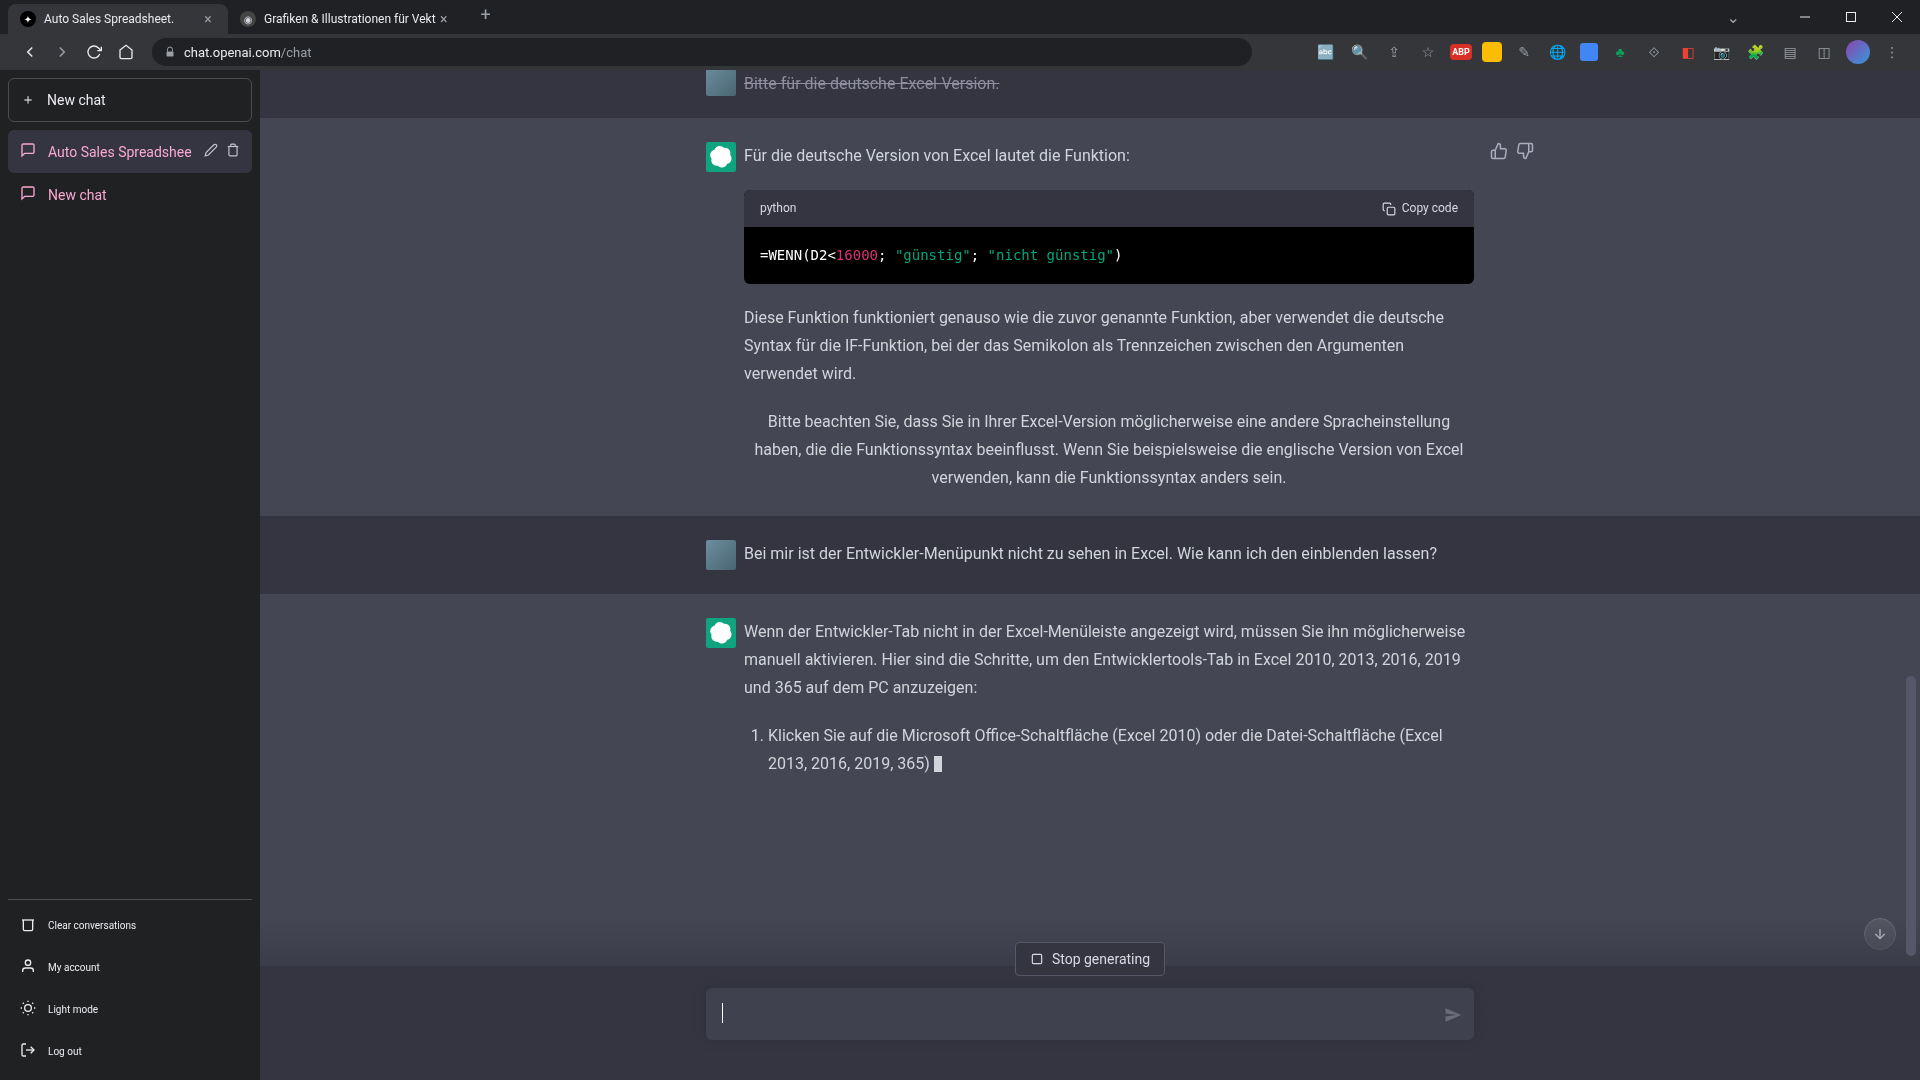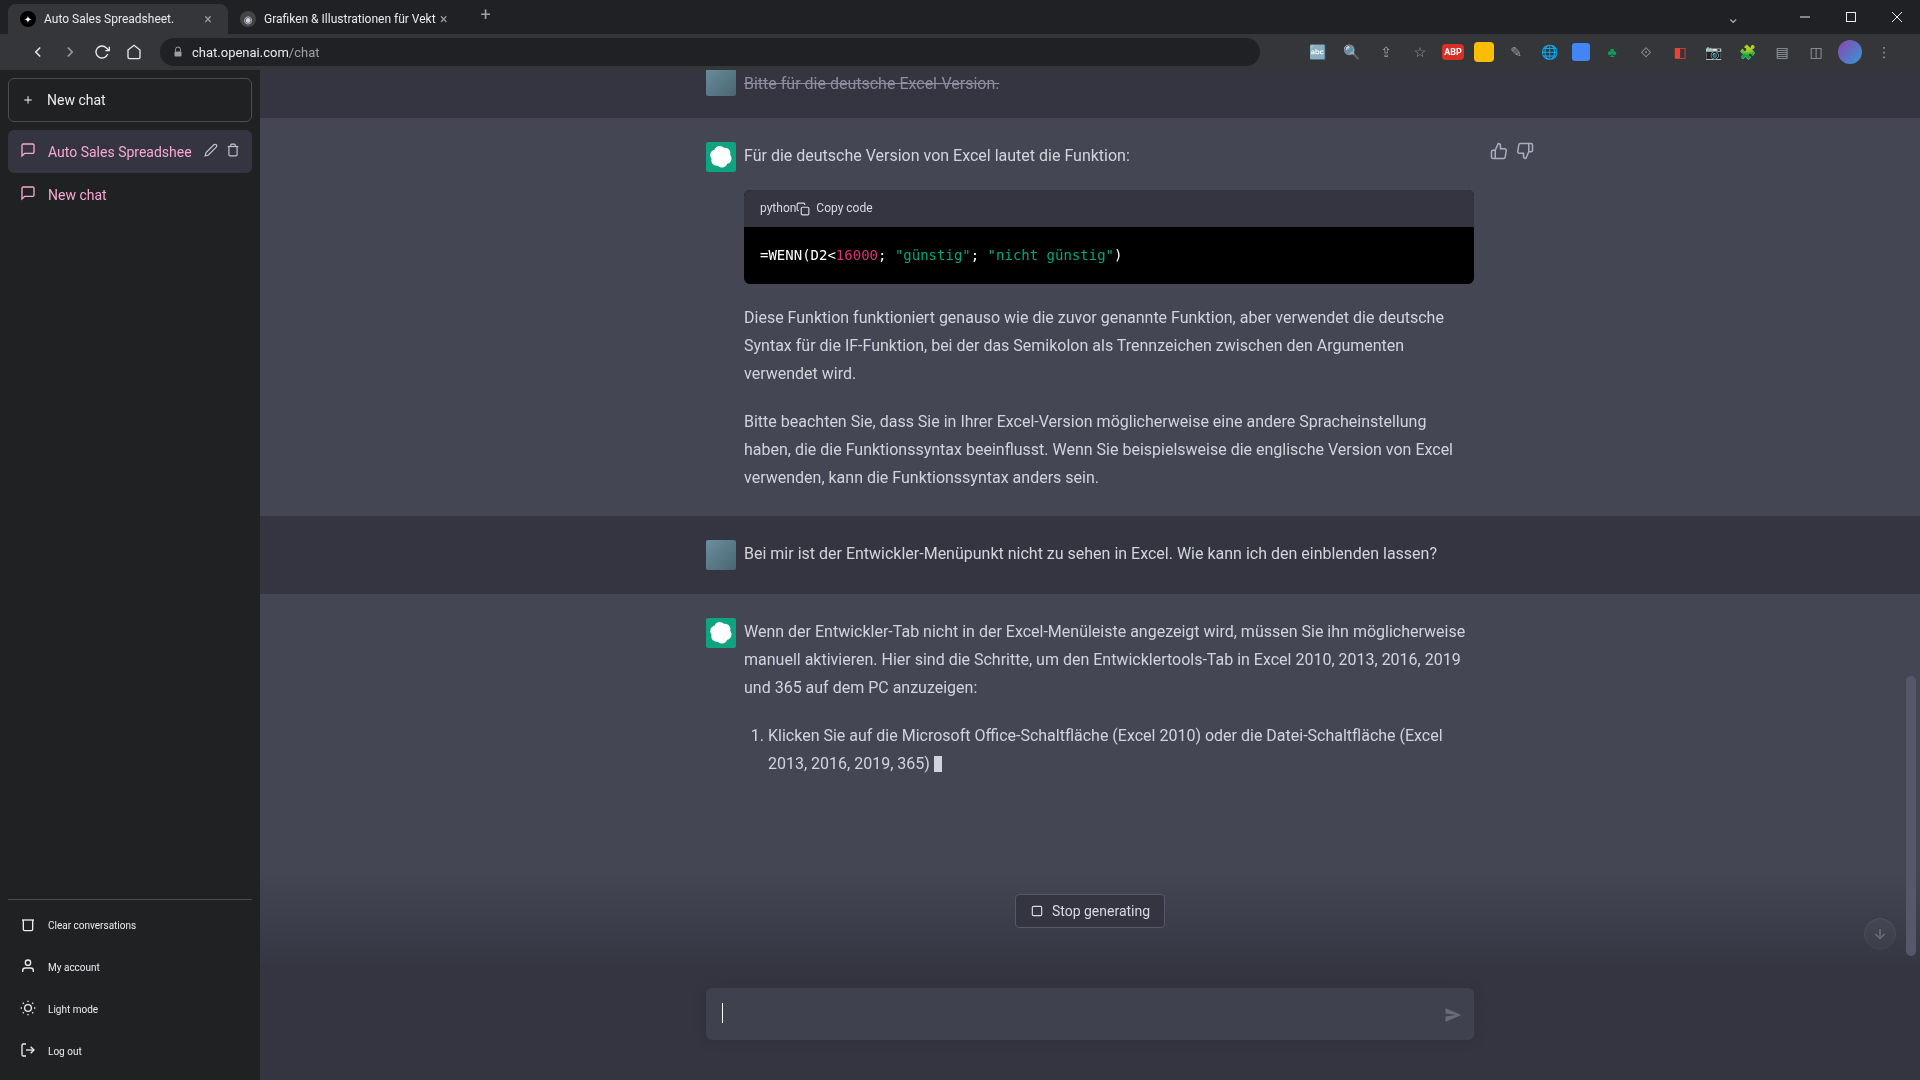--- a/index.html
+++ b/index.html
@@ -13,21 +13,21 @@
 .tab-favicon { width: 16px; height: 16px; margin-right: 8px; border-radius: 50%; display: flex; align-items: center; justify-content: center; font-size: 10px; }
 .tab-title { font-size: 12px; color: #e8eaed; flex: 1; white-space: nowrap; overflow: hidden; text-overflow: ellipsis; }
 .tab-close { width: 16px; height: 16px; color: #9aa0a6; font-size: 14px; display: flex; align-items: center; justify-content: center; cursor: pointer; }
 .tab-add { width: 28px; height: 28px; margin-left: 8px; color: #9aa0a6; font-size: 18px; display: flex; align-items: center; justify-content: center; cursor: pointer; }
 .window-controls { margin-left: auto; display: flex; }
 .win-btn { width: 46px; height: 34px; display: flex; align-items: center; justify-content: center; color: #e8eaed; font-size: 12px; cursor: pointer; }
 .win-btn svg { width: 12px; height: 12px; }
 .titlebar-caret { position: absolute; right: 180px; color: #9aa0a6; }
 
 
-.toolbar { height: 36px; background: #35363a; display: flex; align-items: center; padding: 0 24px; gap: 4px; }
+.toolbar { height: 36px; background: #35363a; display: flex; align-items: center; padding: 0 16px; gap: 4px; }
 .nav-btn { width: 28px; height: 28px; display: flex; align-items: center; justify-content: center; color: #9aa0a6; cursor: pointer; border-radius: 50%; }
 .nav-btn.active { color: #e8eaed; }
 .address-bar { flex: 1; height: 28px; background: #202124; border-radius: 14px; display: flex; align-items: center; padding: 0 12px; margin: 0 8px; max-width: 1100px; }
 .lock-icon { color: #9aa0a6; margin-right: 8px; }
 .url { font-size: 13px; color: #e8eaed; }
 .url .domain { color: #e8eaed; }
 .url .path { color: #9aa0a6; }
 .toolbar-right { margin-left: auto; display: flex; align-items: center; gap: 10px; }
 .ext-icon { width: 24px; height: 24px; display: flex; align-items: center; justify-content: center; cursor: pointer; color: #9aa0a6; font-size: 14px; border-radius: 4px; }
 .ext-icon.red { background: #d93025; color: #fff; font-size: 9px; font-weight: bold; border-radius: 4px; width: 22px; height: 16px; }
@@ -59,32 +59,32 @@
 .msg-avatar.bot-av svg { width: 22px; height: 22px; }
 .msg-content { flex: 1; color: #d1d5db; font-size: 16px; line-height: 1.75; }
 .msg-content p { margin-bottom: 20px; }
 .msg-content ol { padding-left: 24px; }
 .msg-content li { margin-bottom: 8px; }
 .msg-actions { position: absolute; right: -60px; top: 0; display: flex; gap: 8px; color: #acacbe; }
 .msg-actions .act { cursor: pointer; }
 
 
 .code-block { background: #000; border-radius: 6px; margin-bottom: 20px; overflow: hidden; }
-.code-header { background: #343541; padding: 8px 16px; display: flex; align-items: center; font-size: 12px; color: #d9d9e3; }
+.code-header { background: #343541; padding: 8px 16px; display: flex; justify-content: space-between; align-items: center; font-size: 12px; color: #d9d9e3; }
 .copy-btn { display: flex; align-items: center; gap: 6px; cursor: pointer; }
 .code-body { padding: 16px; font-family: "Consolas", monospace; font-size: 14px; color: #fff; }
 .tok-fn { color: #fff; }
 .tok-num { color: #df3079; }
 .tok-str { color: #00a67d; }
 
 
 .cursor-block { display: inline-block; width: 8px; height: 16px; background: #d1d5db; vertical-align: middle; margin-left: 4px; }
 
 
-.input-area { position: absolute; bottom: 0; left: 0; right: 0; padding: 24px 0 40px; background: linear-gradient(180deg, rgba(52,53,65,0), #343541 50%); display: flex; flex-direction: column; align-items: center; gap: 48px; }
+.input-area { position: absolute; bottom: 0; left: 0; right: 0; padding: 24px 0 40px; background: linear-gradient(180deg, rgba(52,53,65,0), #343541 50%); display: flex; flex-direction: column; align-items: center; }
 .stop-btn { display: flex; align-items: center; gap: 8px; padding: 8px 14px; border: 1px solid #565869; border-radius: 4px; color: #d9d9e3; font-size: 14px; cursor: pointer; margin-bottom: 12px; background: #343541; }
 .input-box { width: 768px; background: #40414f; border-radius: 6px; padding: 14px 48px 14px 16px; position: relative; box-shadow: 0 0 15px rgba(0,0,0,0.1); }
 .input-text { color: #8e8ea0; font-size: 16px; min-height: 24px; }
 .input-cursor { display: inline-block; width: 1px; height: 20px; background: #fff; vertical-align: middle; }
 .input-send { position: absolute; right: 12px; bottom: 12px; color: #6b6c7b; cursor: pointer; }
 
 
 .scroll-down { position: absolute; right: 24px; bottom: 130px; width: 32px; height: 32px; border-radius: 50%; background: #545661; border: 1px solid #6b6c7b; display: flex; align-items: center; justify-content: center; color: #d1d5db; cursor: pointer; }
 
 
@@ -281,21 +281,21 @@
                   <svg width="14" height="14" viewBox="0 0 24 24" fill="none" stroke="currentColor" stroke-width="2">
                       <rect x="9" y="9" width="13" height="13" rx="2"></rect>
                       <path d="M5 15H4a2 2 0 0 1-2-2V4a2 2 0 0 1 2-2h9a2 2 0 0 1 2 2v1"></path>
                     </svg>
                   <span>Copy code</span>
                 </span>
               </div>
               <div class="code-body"><span class="tok-fn">=WENN(D2&lt;</span><span class="tok-num">16000</span><span class="tok-fn">; </span><span class="tok-str">"günstig"</span><span class="tok-fn">; </span><span class="tok-str">"nicht günstig"</span><span class="tok-fn">)</span></div>
             </div>
             <p>Diese Funktion funktioniert genauso wie die zuvor genannte Funktion, aber verwendet die deutsche Syntax für die IF-Funktion, bei der das Semikolon als Trennzeichen zwischen den Argumenten verwendet wird.</p>
-            <p style="margin-bottom:0;">Bitte beachten Sie, dass Sie in Ihrer Excel-Version möglicherweise eine andere Spracheinstellung haben, die die Funktionssyntax beeinflusst. Wenn Sie beispielsweise die englische Version von Excel verwenden, kann die Funktionssyntax anders sein.</p>
+            <p style="margin-bottom:0;text-align:center;">Bitte beachten Sie, dass Sie in Ihrer Excel-Version möglicherweise eine andere Spracheinstellung haben, die die Funktionssyntax beeinflusst. Wenn Sie beispielsweise die englische Version von Excel verwenden, kann die Funktionssyntax anders sein.</p>
           </div>
           <div class="msg-actions">
             <span class="act"><svg width="18" height="18" viewBox="0 0 24 24" fill="none" stroke="currentColor" stroke-width="2">
                   <path d="M14 9V5a3 3 0 0 0-3-3l-4 9v11h11.28a2 2 0 0 0 2-1.7l1.38-9a2 2 0 0 0-2-2.3zM7 22H4a2 2 0 0 1-2-2v-7a2 2 0 0 1 2-2h3"></path>
                 </svg></span>
             <span class="act"><svg width="18" height="18" viewBox="0 0 24 24" fill="none" stroke="currentColor" stroke-width="2">
                   <path d="M10 15v4a3 3 0 0 0 3 3l4-9V2H5.72a2 2 0 0 0-2 1.7l-1.38 9a2 2 0 0 0 2 2.3zM17 2h3a2 2 0 0 1 2 2v7a2 2 0 0 1-2 2h-3"></path>
                 </svg></span>
           </div>
         </div>

